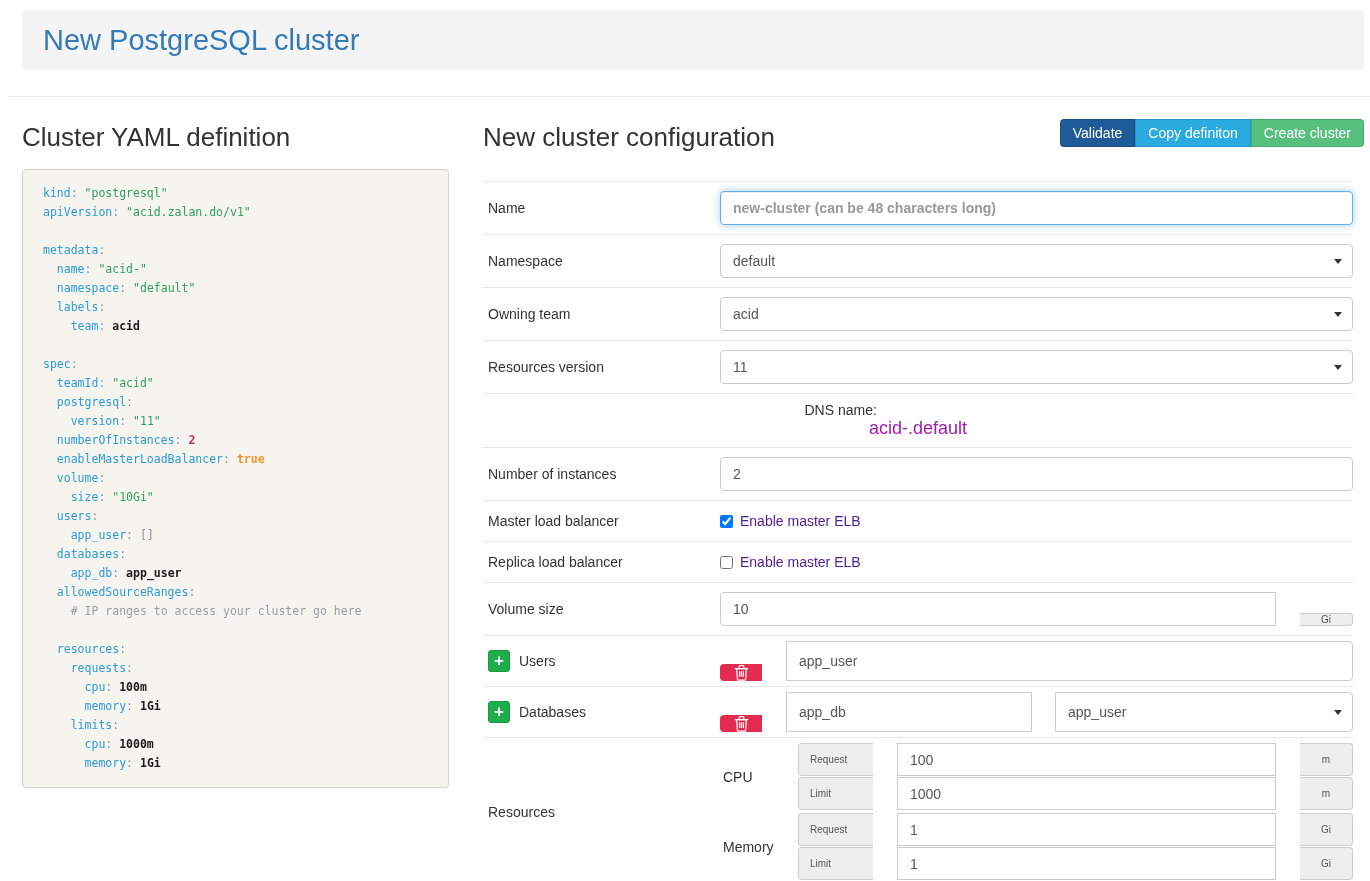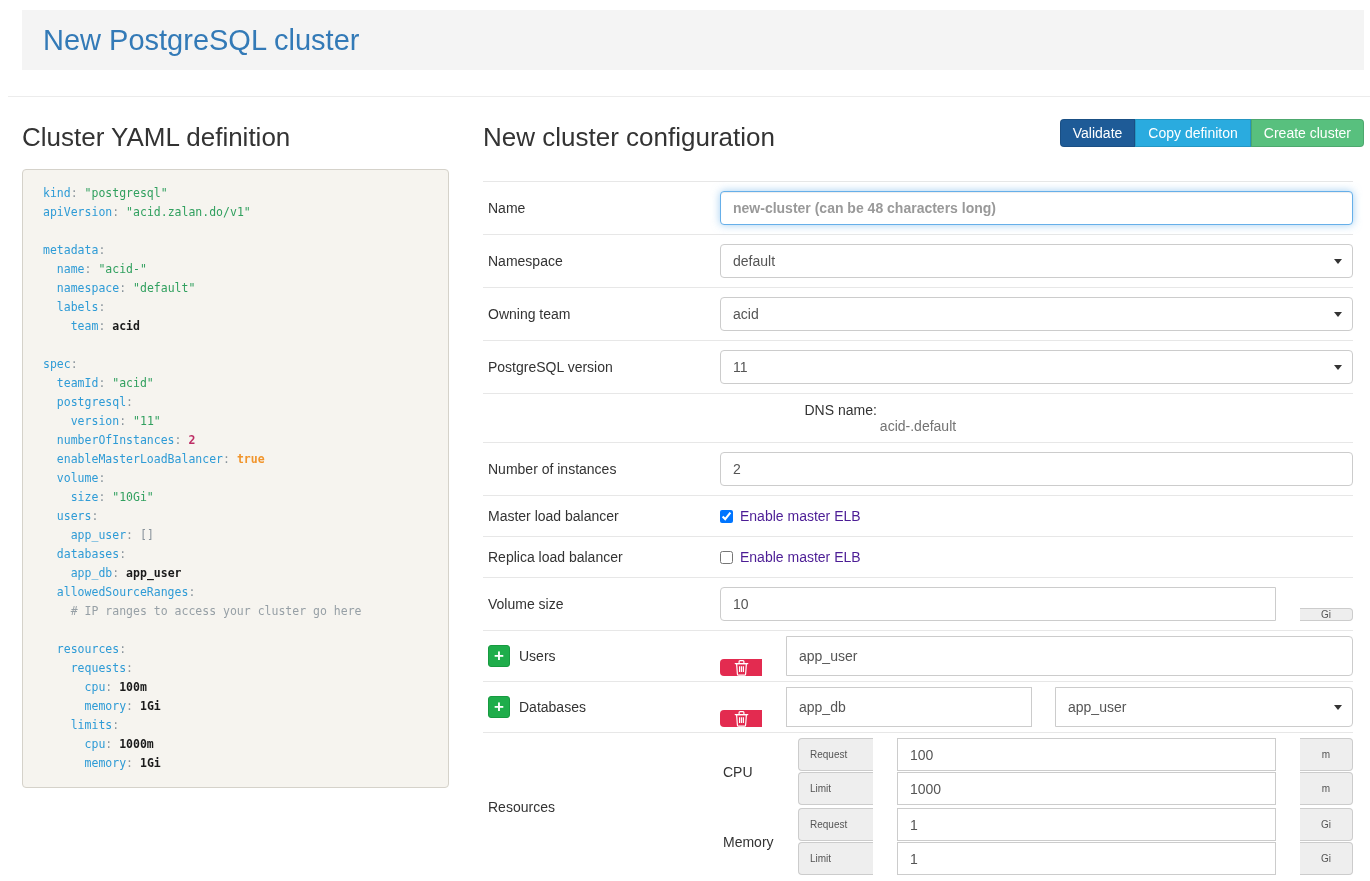--- a/index.html
+++ b/index.html
@@ -46,21 +46,21 @@
 
   .select { position:relative; width:100%; height:34px; border:1px solid #ccc; border-radius:4px; background:#fff;
             display:flex; align-items:center; padding:0 24px 0 12px; font-size:14px; color:#555; cursor:pointer; }
   .caret { position:absolute; right:10px; top:50%; margin-top:-2px; width:0; height:0;
            border-left:4px solid transparent; border-right:4px solid transparent; border-top:5px solid #333; }
 
   .checkbox-row { padding:12px 0; }
   .cb { width:13px; height:13px; margin-right:7px; }
   .cb-label { font-size:14px; color:#4c1d95; }
   .static-row { padding:8px 0;flex-direction:column; }
-  .static-value { font-size:14px; color:#737373; }
+  .static-value { font-size:18px; color:#a21caf; }
 
   .input-group { display:flex; width:100%; align-items:flex-end;gap:24px; }
   .addon { background:#eee; border:1px solid #ccc; color:#555; font-size:10px;
            display:flex; align-items:center; justify-content:center; flex-shrink:0; }
   .addon-right { width:53px; border-left:0; border-radius:0 4px 4px 0; }
   .addon-left { width:75px; border-right:0; border-radius:4px 0 0 4px; justify-content:flex-start; padding-left:11px; }
   .grouped-left { border-radius:4px 0 0 4px; }
 
   .list-row { padding:5px 0; }
   .add-btn { width:22px; height:22px; background:#1fad4b; border:1px solid #179a40; border-radius:3px;
@@ -134,21 +134,21 @@
           <div class="flabel">Owning team</div>
           <div class="fcontrol">
             <div class="select">
               <span>acid</span>
               <span class="caret"></span>
             </div>
           </div>
         </div>
 
         <div class="frow">
-          <div class="flabel">PostgreSQL version</div>
+          <div class="flabel">Resources version</div>
           <div class="fcontrol">
             <div class="select">
               <span>11</span>
               <span class="caret"></span>
             </div>
           </div>
         </div>
 
         <div class="frow static-row">
           <div class="flabel">DNS name:</div>

